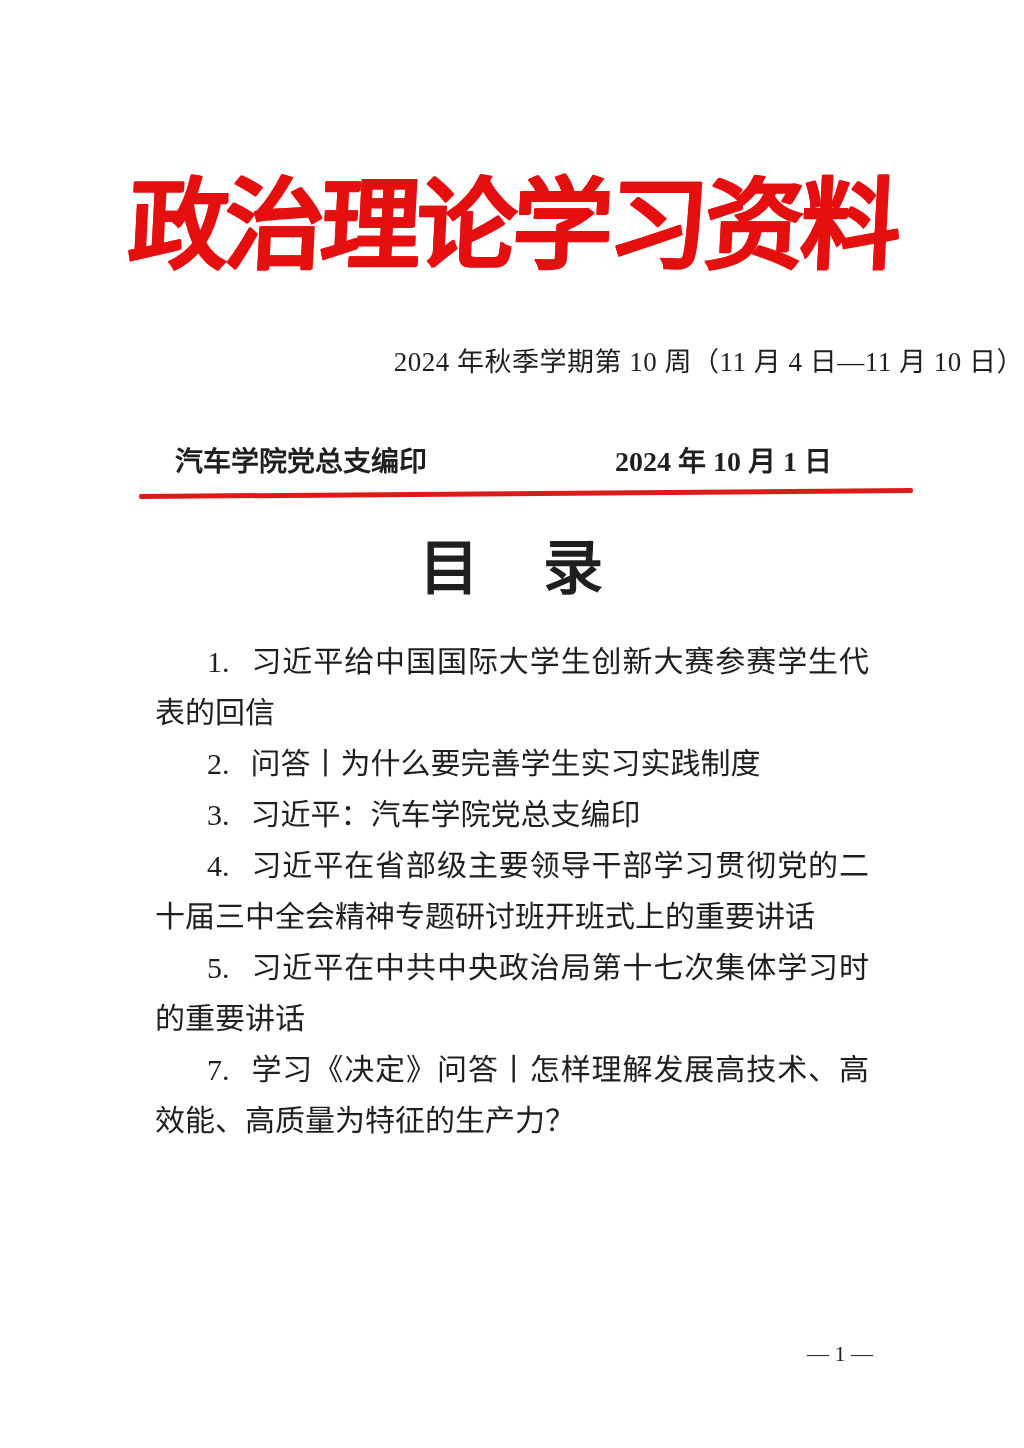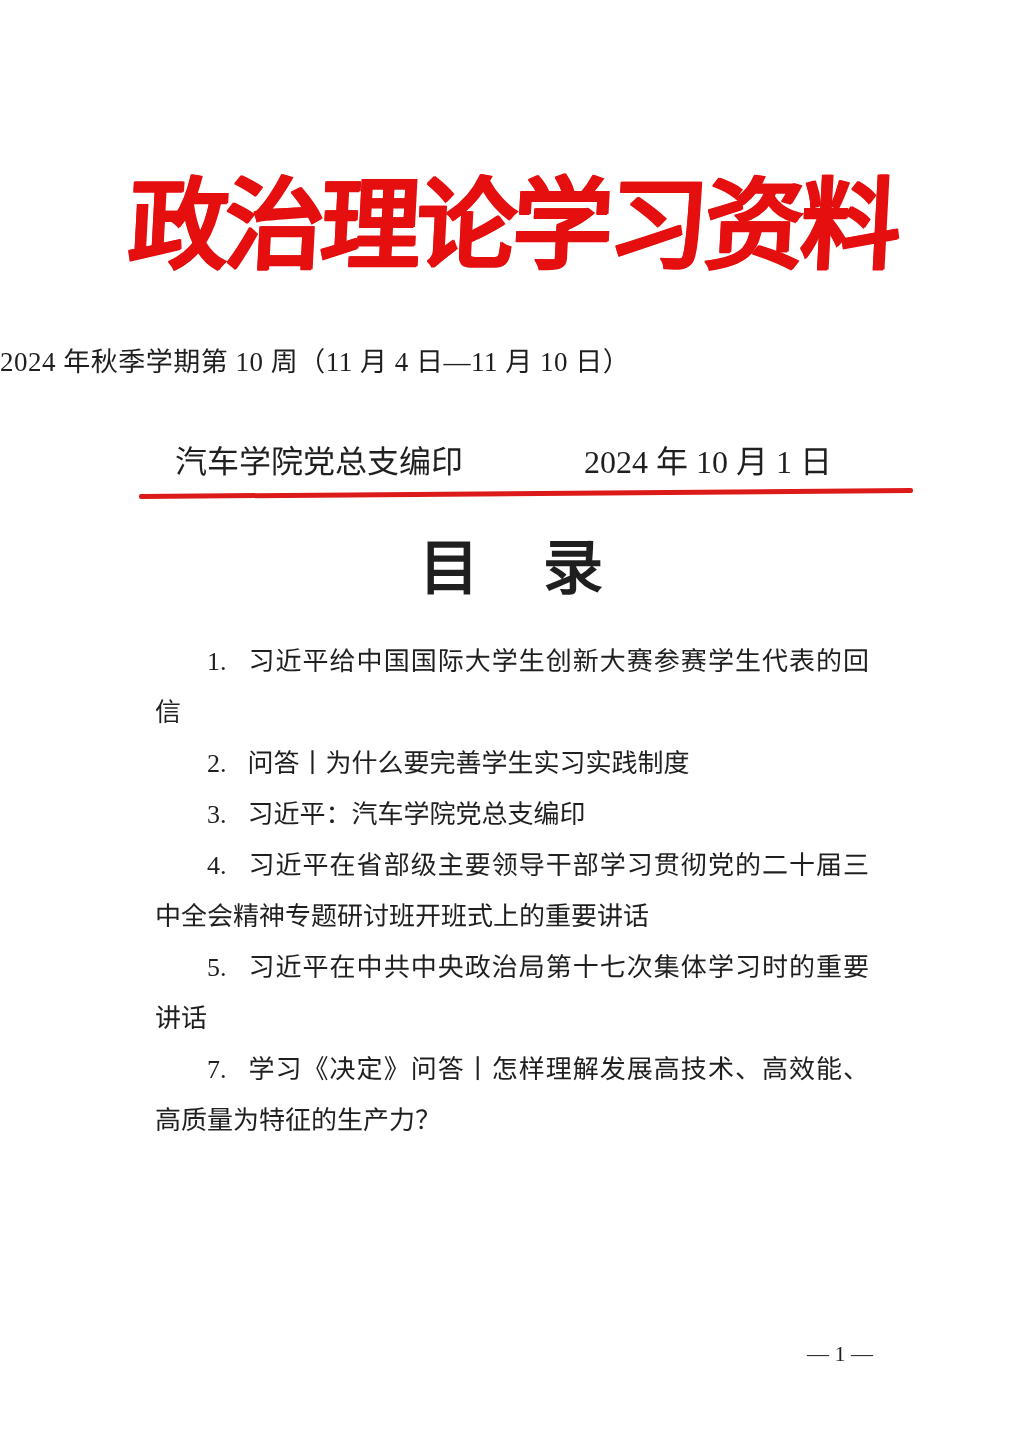--- a/index.html
+++ b/index.html
@@ -37,38 +37,39 @@
     transform: skewX(-3deg);
     text-shadow: 1.5px 0 0 currentColor, 0 1px 0 currentColor;
     white-space: nowrap;
   }
   
   .subtitle {
     position: absolute;
     top: 344px;
     left: 0;
     width: 100%;
-    text-align: left;
+    text-align: right;
     font-size: 27px;
     line-height: 36px;
     letter-spacing: 0.5px;
     white-space: nowrap;
   }
   
   .pub-row {
     position: absolute;
     top: 444px;
     left: 175px;
     width: 657px;
     display: flex;
     justify-content: space-between;
     align-items: flex-start;
-    font-size: 32px;
+    font-size: 28px;
     line-height: 36px;
     white-space: nowrap;
+    font-weight: bold;
   }
   
   .red-rule {
     position: absolute;
     top: 491px;
     left: 139px;
     width: 774px;
     height: 4.5px;
     background: var(--rule-red);
     transform: rotate(-0.45deg);
@@ -85,21 +86,21 @@
     line-height: 62px;
     font-weight: bold;
     letter-spacing: 2px;
   }
   
   .toc-list {
     position: absolute;
     top: 636px;
     left: 155px;
     width: 714px;
-    font-size: 26px;
+    font-size: 30px;
     line-height: 51px;
     text-align: justify;
   }
   .toc-item {
     text-indent: 52px;
     margin: 0;
   }
   .toc-num {
     margin-right: 21px;
   }

